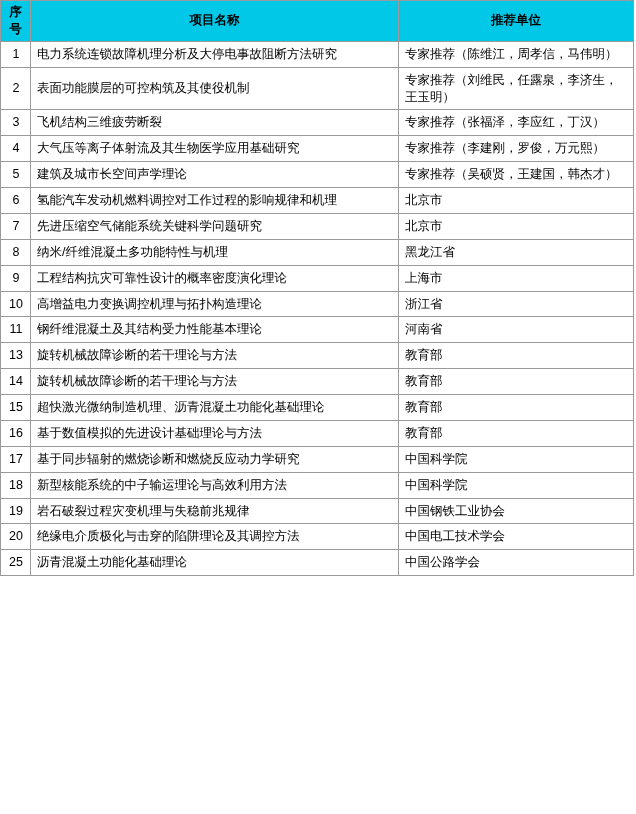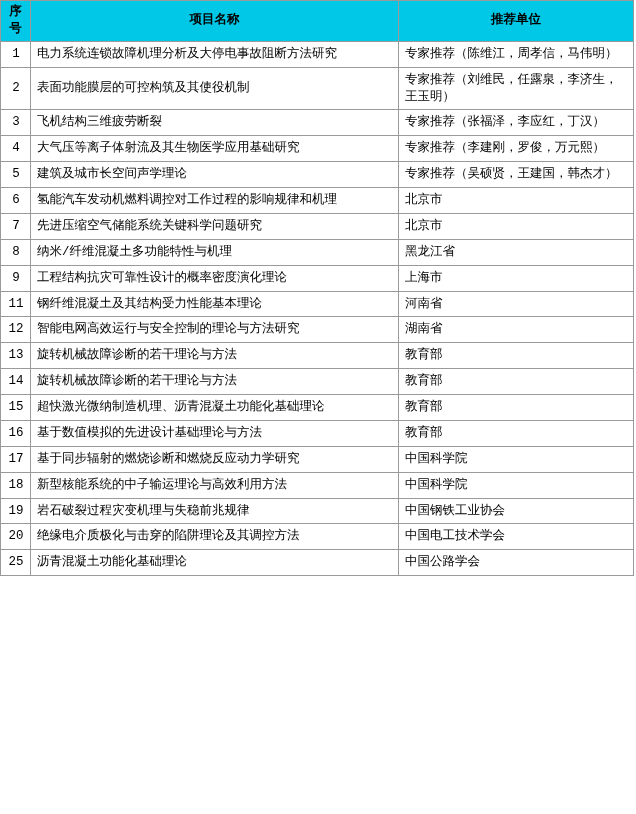--- a/index.html
+++ b/index.html
@@ -8,21 +8,20 @@
     background: #ffffff;
   }
   body {
     font-family: "Liberation Sans", "DejaVu Sans", sans-serif;
     width: 636px;
     height: 814px;
     overflow: hidden;
   }
   #table-wrap {
     width: 580px;
-    font-family: Liberation Mono, monospace;
   }
   table.proposal-table {
     border-collapse: collapse;
     width: 633px;
     margin: 0;
     table-layout: fixed;
   }
   table.proposal-table th,
   table.proposal-table td {
     border: 1px solid #9a9a9a;
@@ -118,28 +117,28 @@
           <td class="cell-index">8</td>
           <td class="cell-name">纳米/纤维混凝土多功能特性与机理</td>
           <td class="cell-unit">黑龙江省</td>
         </tr>
         <tr>
           <td class="cell-index">9</td>
           <td class="cell-name">工程结构抗灾可靠性设计的概率密度演化理论</td>
           <td class="cell-unit">上海市</td>
         </tr>
         <tr>
+          <td class="cell-index">10</td>
+          <td class="cell-name">高增益电力变换调控机理与拓扑构造理论</td>
+          <td class="cell-unit">浙江省</td>
+        </tr>
+        <tr>
           <td class="cell-index">11</td>
           <td class="cell-name">钢纤维混凝土及其结构受力性能基本理论</td>
           <td class="cell-unit">河南省</td>
-        </tr>
-        <tr>
-          <td class="cell-index">12</td>
-          <td class="cell-name">智能电网高效运行与安全控制的理论与方法研究</td>
-          <td class="cell-unit">湖南省</td>
         </tr>
         <tr>
           <td class="cell-index">13</td>
           <td class="cell-name">旋转机械故障诊断的若干理论与方法</td>
           <td class="cell-unit">教育部</td>
         </tr>
         <tr>
           <td class="cell-index">14</td>
           <td class="cell-name">旋转机械故障诊断的若干理论与方法</td>
           <td class="cell-unit">教育部</td>

